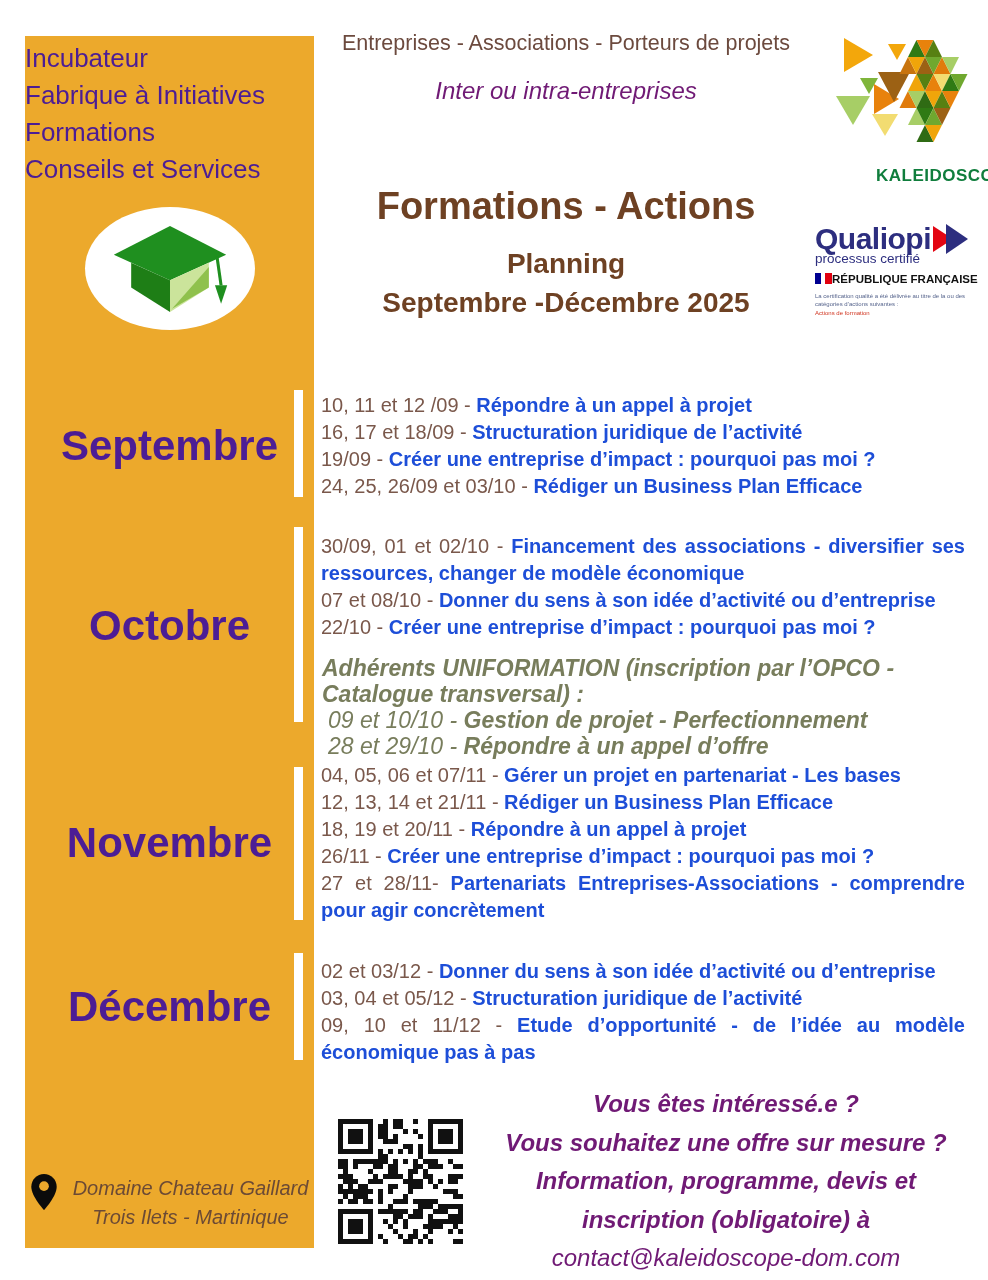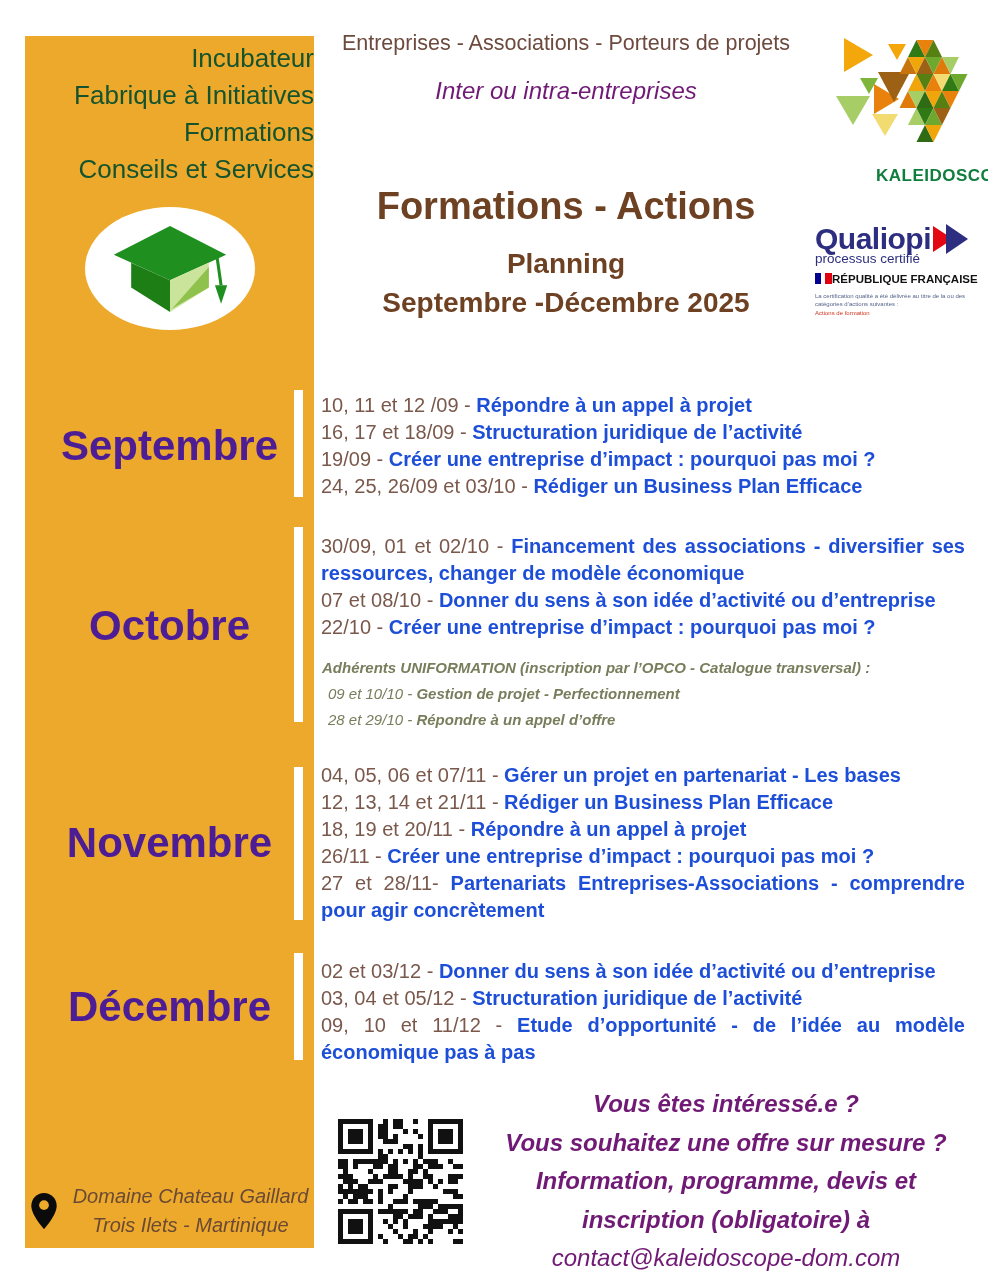--- a/index.html
+++ b/index.html
@@ -1,30 +1,30 @@
 <!DOCTYPE html>
 <html lang="fr"><head>
 <meta charset="utf-8">
 <style>
   html,body{margin:0;padding:0;background:#ffffff;}
   .poster{position:relative;width:988px;height:1280px;background:#fff;overflow:hidden;
           font-family:"Liberation Sans","DejaVu Sans",sans-serif;}
 
   
   .sidebar{position:absolute;left:25px;top:36px;width:289px;height:1212px;background:#ECA92C;}
-  .tagline{position:absolute;top:4px;left:0;width:100%;text-align:right;color:#14532d;
+  .tagline{position:absolute;top:4px;left:0;width:100%;text-align:left;color:#4c1d95;
            font-size:26px;line-height:37px;font-weight:400;}
   .cap-blob{position:absolute;left:60px;top:171px;width:170px;height:123px;background:#fff;
             border-radius:50%;display:flex;align-items:center;justify-content:center;}
   .month{position:absolute;left:0;width:100%;text-align:center;color:#4c1d95;font-weight:700;font-size:42px;}
   .m0{top:386px}.m1{top:566px}.m2{top:783px}.m3{top:947px}
   .vbar{position:absolute;left:269px;width:9px;background:#fff;}
   .b0{top:354px;height:107px}.b1{top:491px;height:195px}.b2{top:731px;height:153px}.b3{top:917px;height:107px}
   .location{position:absolute;top:1138px;left:0;width:100%;display:flex;justify-content:center;
-            align-items:center;gap:16px;margin-top:8px;}
+            gap:16px;}
   .location-text{font-style:italic;color:#6B4A35;font-size:20px;line-height:29px;text-align:center;}
 
   
   .audience{position:absolute;left:320px;top:31px;width:492px;text-align:center;color:#6C4A3E;font-size:21.5px;}
   .mode{position:absolute;left:320px;top:77px;width:492px;text-align:center;color:#701a75;
         font-size:24px;font-style:italic;}
   .kal{position:absolute;left:828px;top:26px;width:144px;text-align:center;}
   .kal-label{color:#0F7D3C;font-weight:700;font-size:17px;letter-spacing:.5px;margin-top:2px;margin-left:48px;}
   .title{position:absolute;left:320px;top:185px;width:492px;text-align:center;color:#6E4123;
          font-weight:700;font-size:38px;}
@@ -42,21 +42,21 @@
   .q-rf-text{font-weight:700;font-size:11.5px;color:#111;}
   .q-fine{margin-top:7px;font-size:6px;line-height:8px;color:#56648C;width:160px;}
   .q-cat{font-size:6px;color:#D0341F;margin-top:2px;}
 
   
   .list{position:absolute;left:321px;width:644px;font-size:20px;line-height:27px;text-align:justify;}
   .list p{margin:0;}
   .d{color:#7A584B;}
   .c{color:#1d4ed8;font-weight:700;}
   .sep{top:392px}.oct{top:533px}.nov{top:762px}.dec{top:958px}
-  .uni{position:absolute;left:322px;width:643px;top:655px;font-size:15px;line-height:26px;
+  .uni{position:absolute;left:322px;width:643px;top:655px;font-size:23px;line-height:26px;
        font-style:italic;color:#787D5C;}
   .uni p{margin:0;}
   .uni-h{font-weight:700;}
   .uni .item{padding-left:6px;}
   .uni .ud{font-weight:400;}
   .uni .uc{font-weight:700;text-align:center;}
 
   
   .qr{position:absolute;left:338px;top:1119px;width:125px;height:125px;}
   .cta{position:absolute;left:468px;top:1085px;width:516px;text-align:center;color:#701a75;

